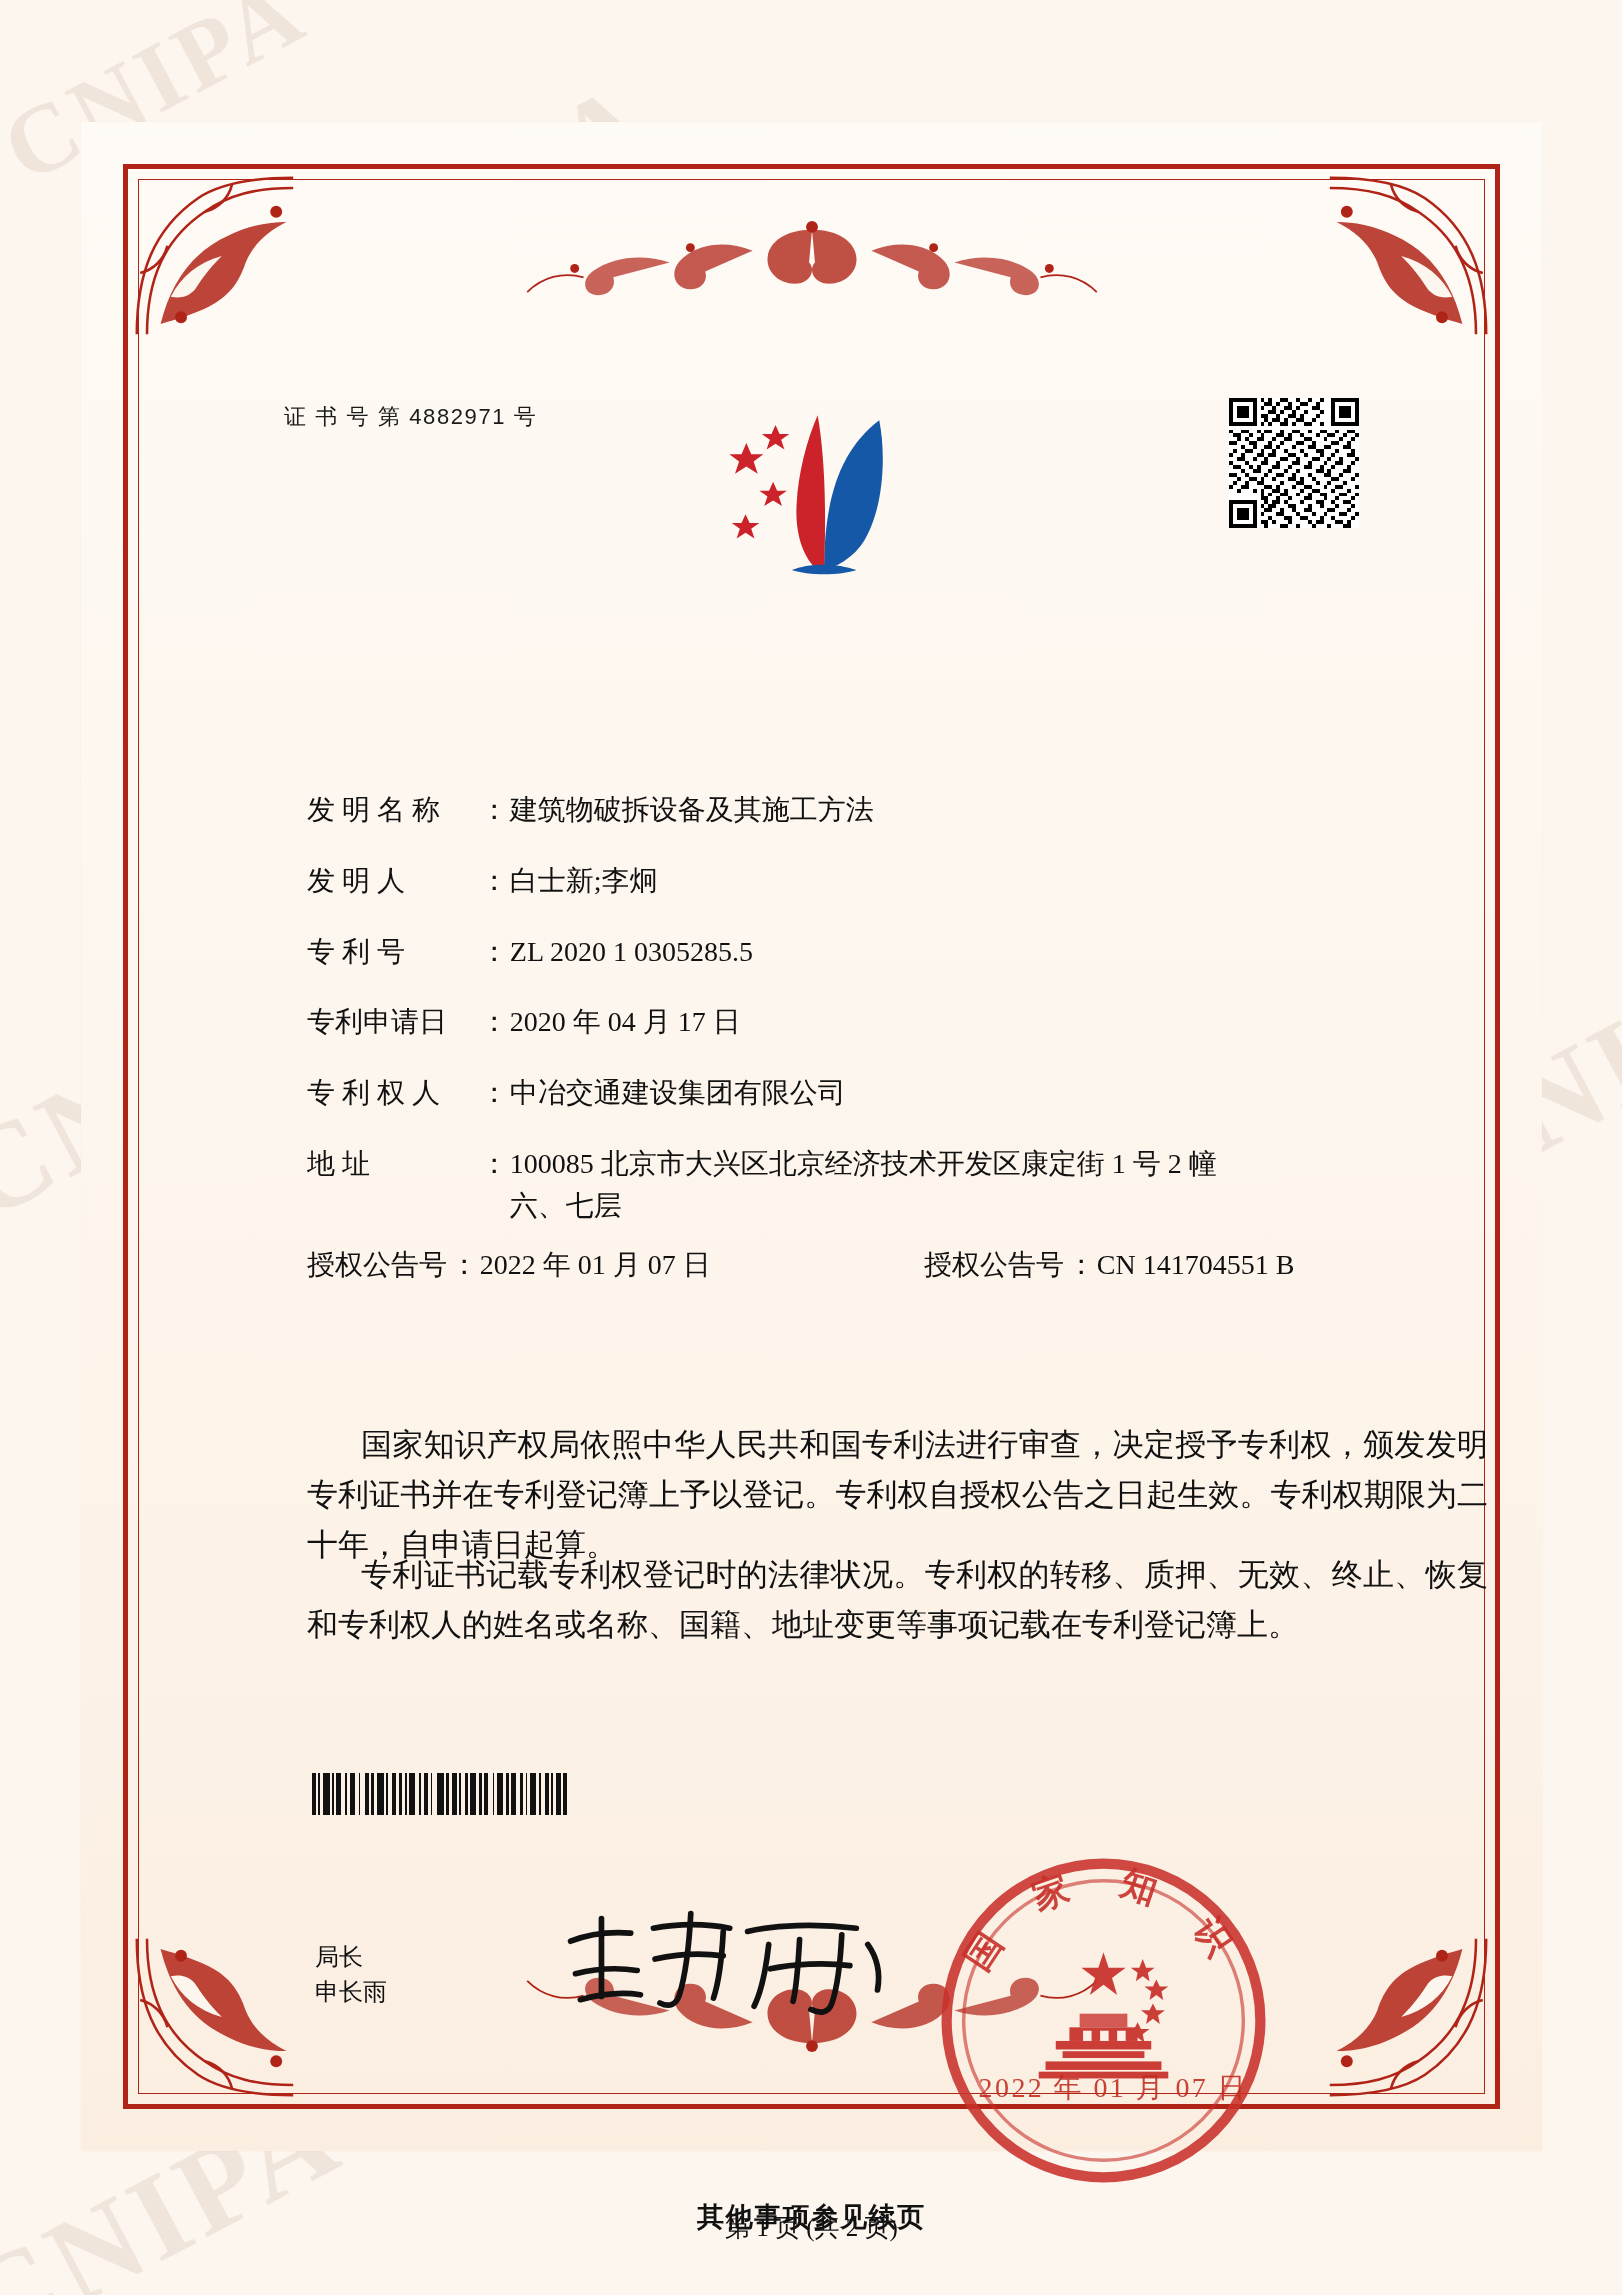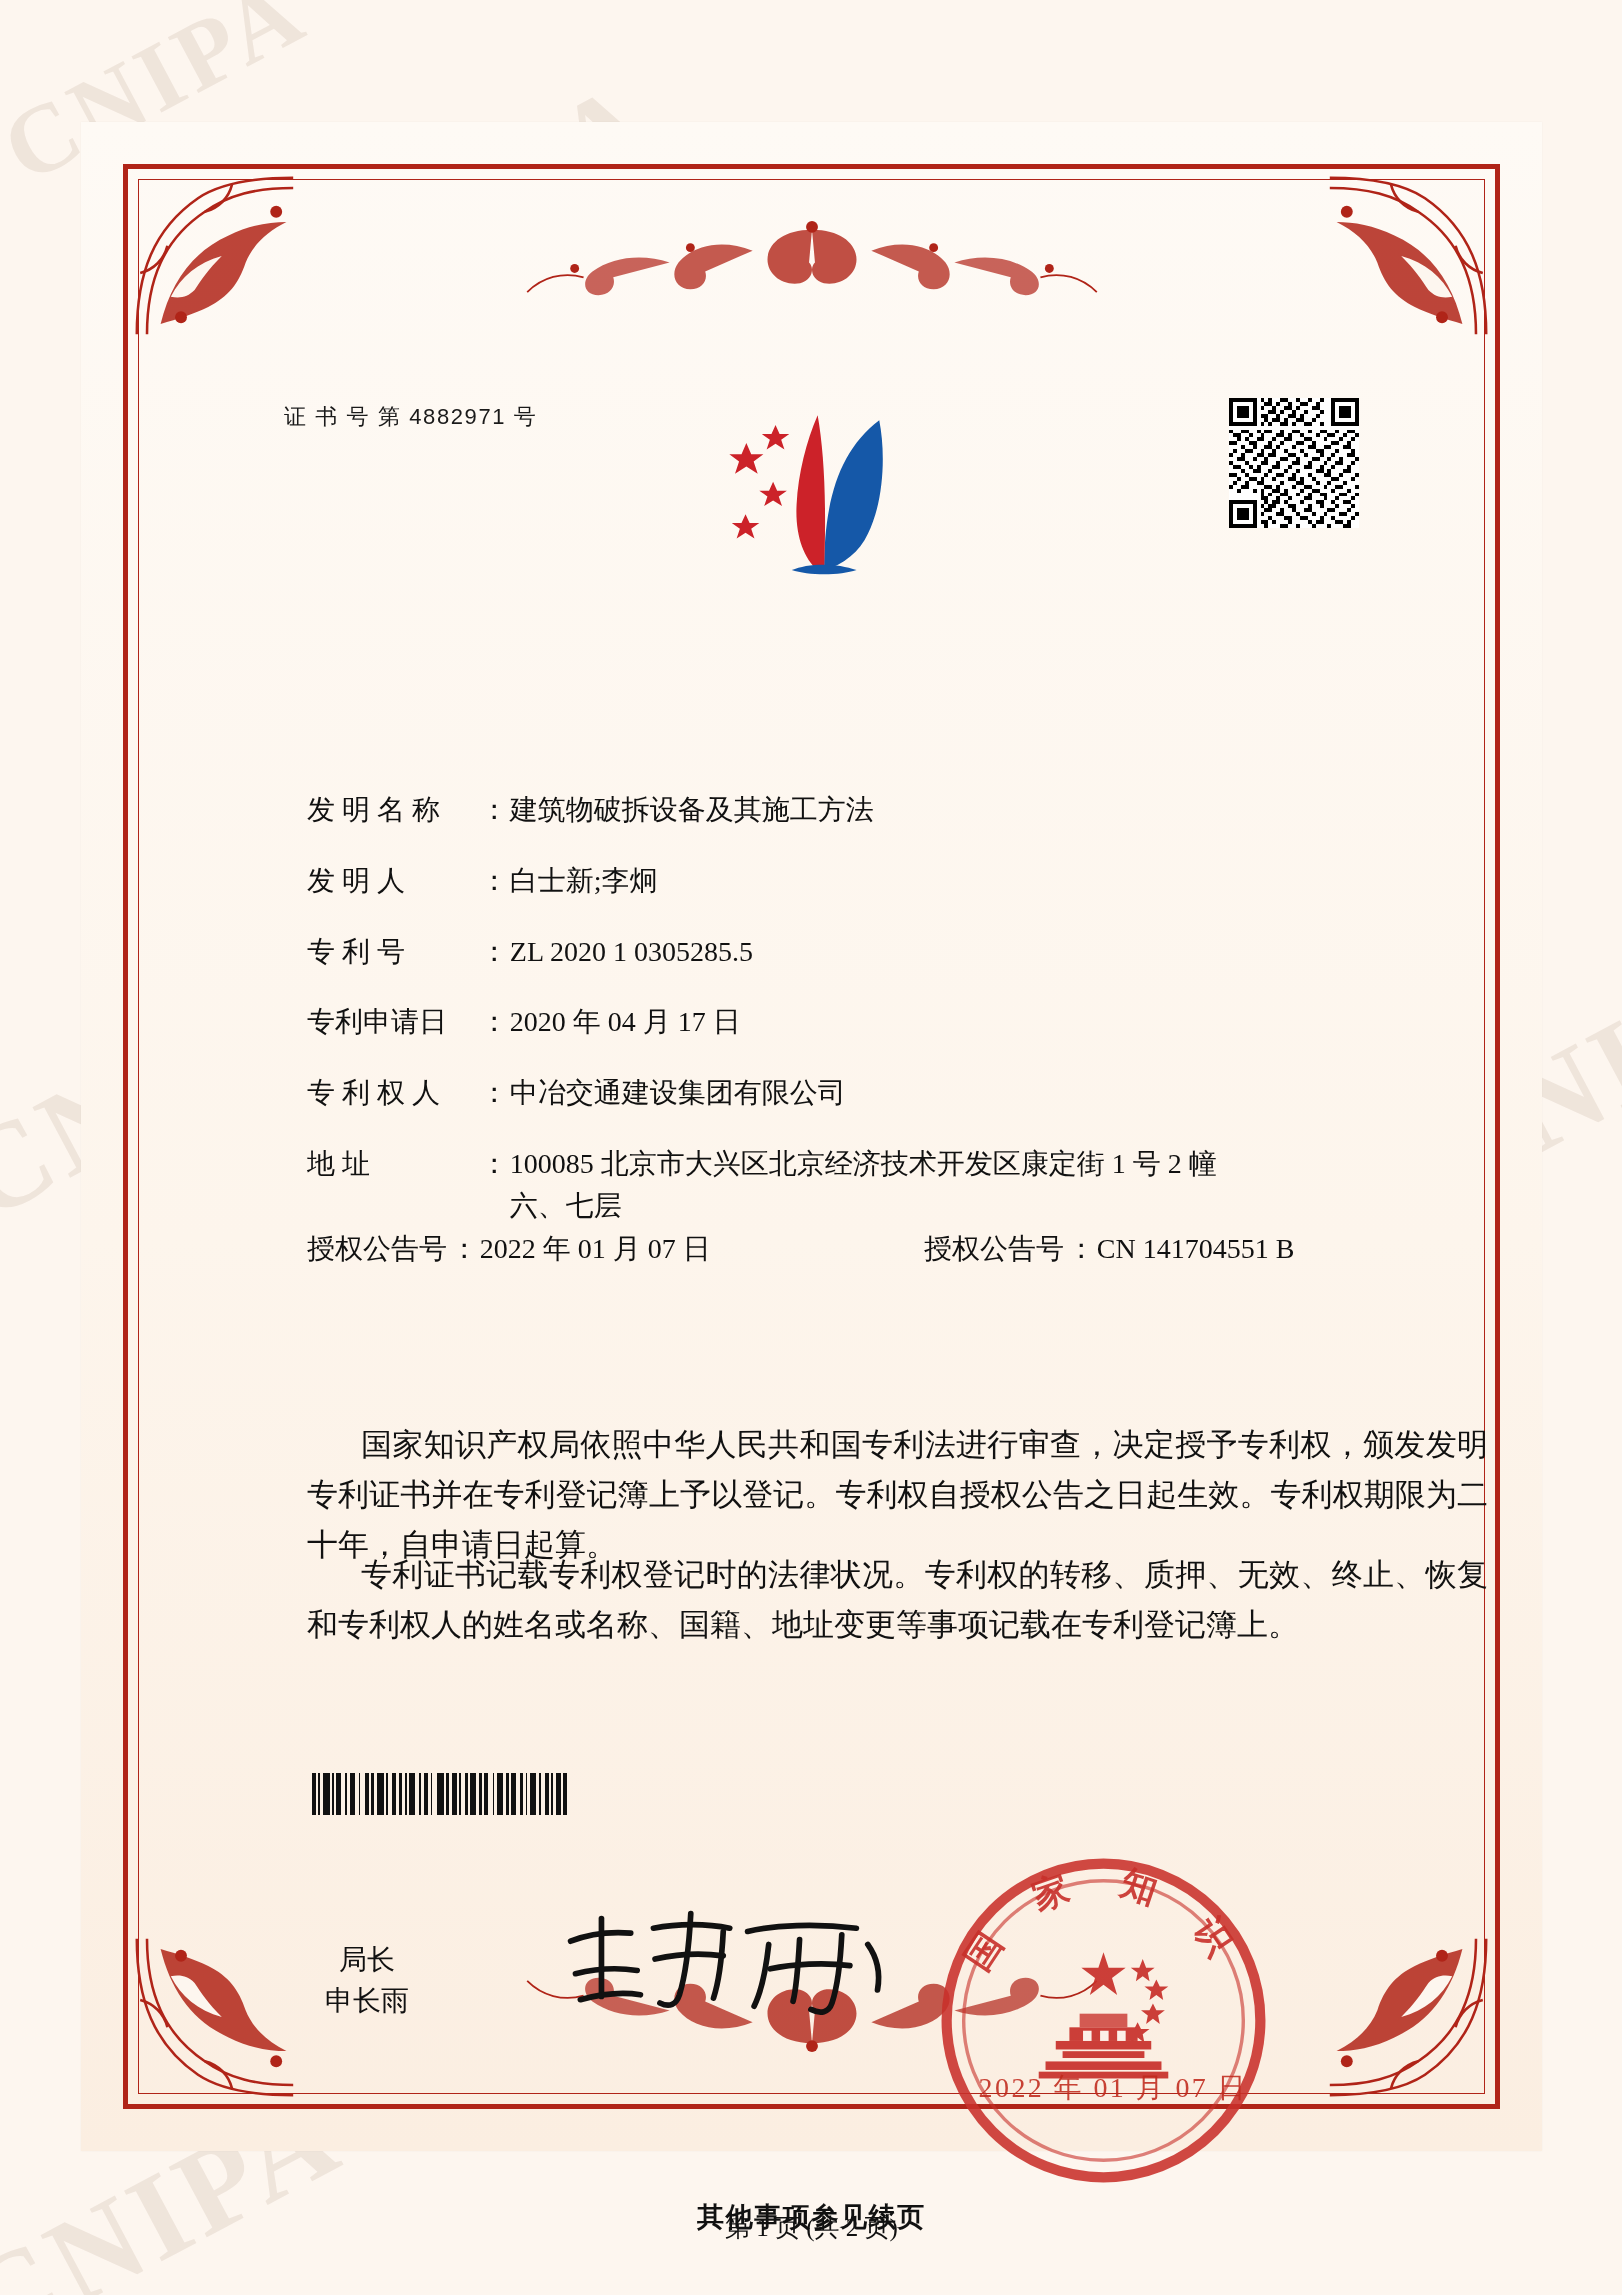--- a/index.html
+++ b/index.html
@@ -122,22 +122,22 @@
   
   .barcode{
     position:absolute;left:231px;top:1651px;
     width:422px;height:42px;
     display:flex;align-items:stretch;
   }
   .barcode i{display:block;background:#111;height:100%;}
 
   
   .sig-label{
-    position:absolute;left:244px;top:1818px;
-    font-size:28px;color:#111;line-height:1.45;text-align:center;
+    position:absolute;left:234px;top:1818px;
+    font-size:24px;color:#111;line-height:1.45;
   }
   .sig-hand{
     position:absolute;left:475px;top:1777px;
     width:341px;height:122px;
   }
 
   
   .seal{
     position:absolute;right:268px;top:1728px;
     width:341px;height:341px;
@@ -570,21 +570,21 @@
       <span class="colon">：</span>
       <span class="val">2020 年 04 月 17 日</span>
     </div>
 
     <div class="row">
       <span class="lab">专 利 权 人</span>
       <span class="colon">：</span>
       <span class="val">中冶交通建设集团有限公司</span>
     </div>
 
-    <div class="row" style="margin-bottom:12px;">
+    <div class="row" style="margin-bottom:28px;">
       <span class="lab">地 址</span>
       <span class="colon">：</span>
       <span class="val">
         <span>100085 北京市大兴区北京经济技术开发区康定街 1 号 2 幢</span>
         <span class="l2">六、七层</span>
       </span>
     </div>
 
     <div class="row-two">
       <span class="grant-left">

